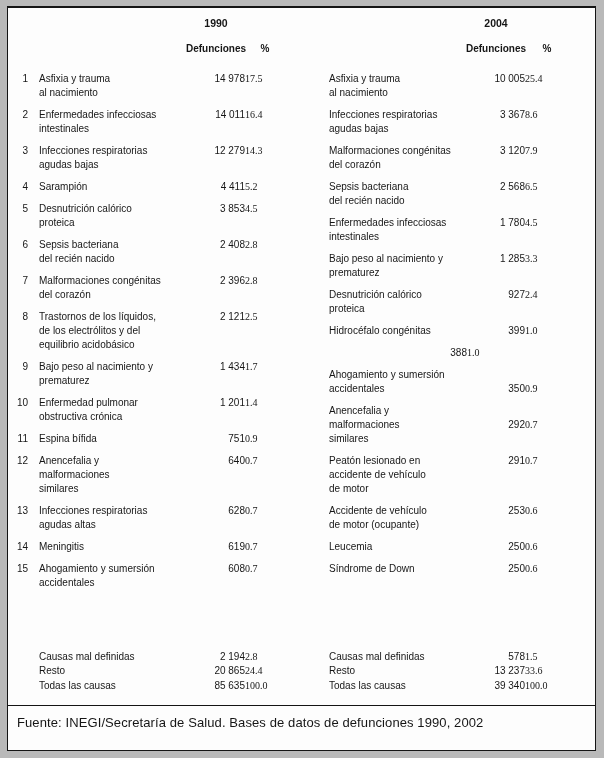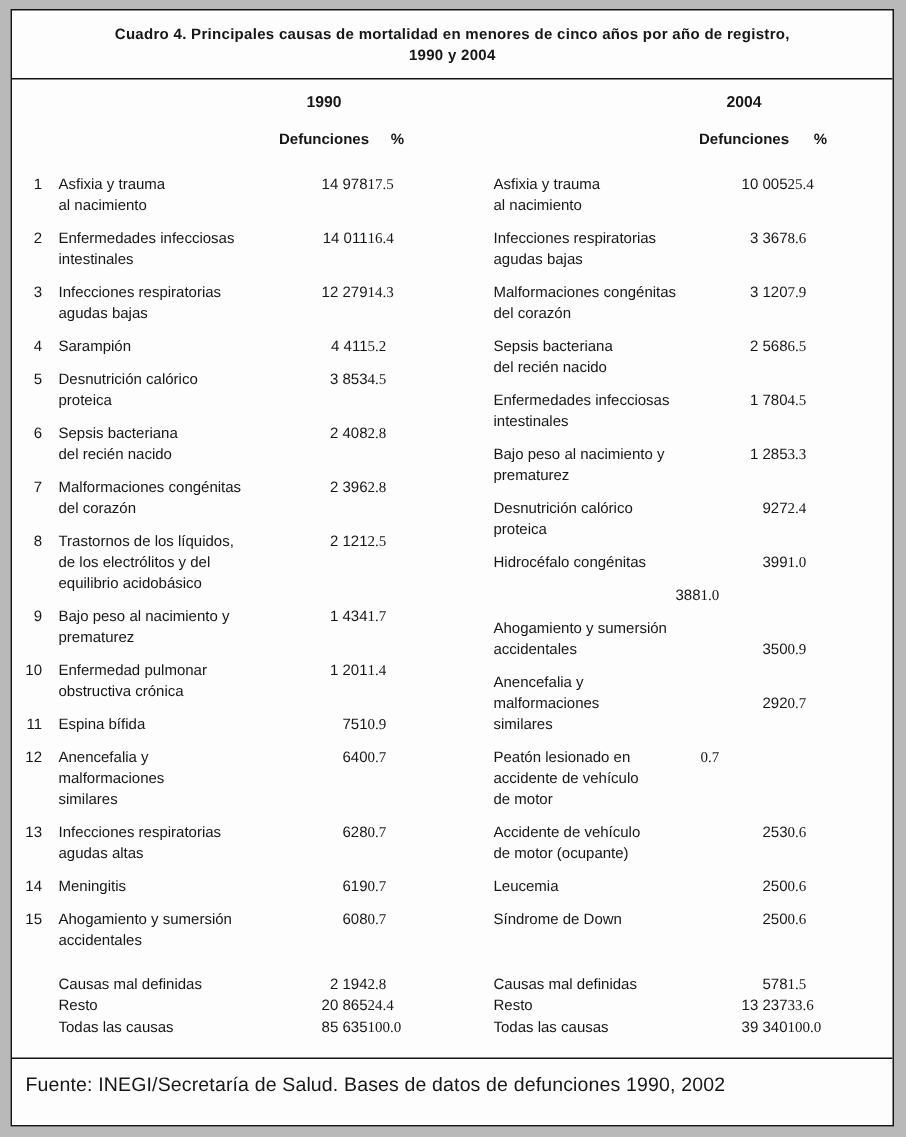--- a/index.html
+++ b/index.html
@@ -46,24 +46,20 @@
   .c-pct   { text-align: left; font-family: Liberation Serif, serif; }
   .totals { padding-bottom: 12px; }
   .trow { line-height: 13.5px; margin-bottom: 1px; }
   .source { font-size: 13px; padding: 9px 10px 0 9px; height: 44px; letter-spacing: 0.1px; }
 </style>
 </head>
 <body>
 
 <div class="panel">
 
-  <div class="title">
-    <div>Cuadro 4.  Principales causas de mortalidad en menores de cinco años por año de registro,</div>
-    <div>1990 y 2004</div>
-  </div>
 
   <div class="divider"></div>
 
   <div class="content">
 
     <div class="col col-left">
       <div class="grid4 year-row">
         <div></div>
           <div></div>
         <div class="center-cell">
@@ -315,20 +311,21 @@
 malformaciones
 similares</div>
     <div class="c-deaths" style="padding-top: 14px;">292</div>
     <div class="c-pct" style="padding-top: 14px;">0.7</div>
   </div>
 
   <div class="row grid3">
     <div class="c-cause">Peatón lesionado en
 accidente de vehículo
 de motor</div>
+    <div class="c-deaths">291</div>
     <div class="c-pct">0.7</div>
   </div>
 
   <div class="row grid3">
     <div class="c-cause">Accidente de vehículo
 de motor (ocupante)</div>
     <div class="c-deaths">253</div>
     <div class="c-pct">0.6</div>
   </div>
 

